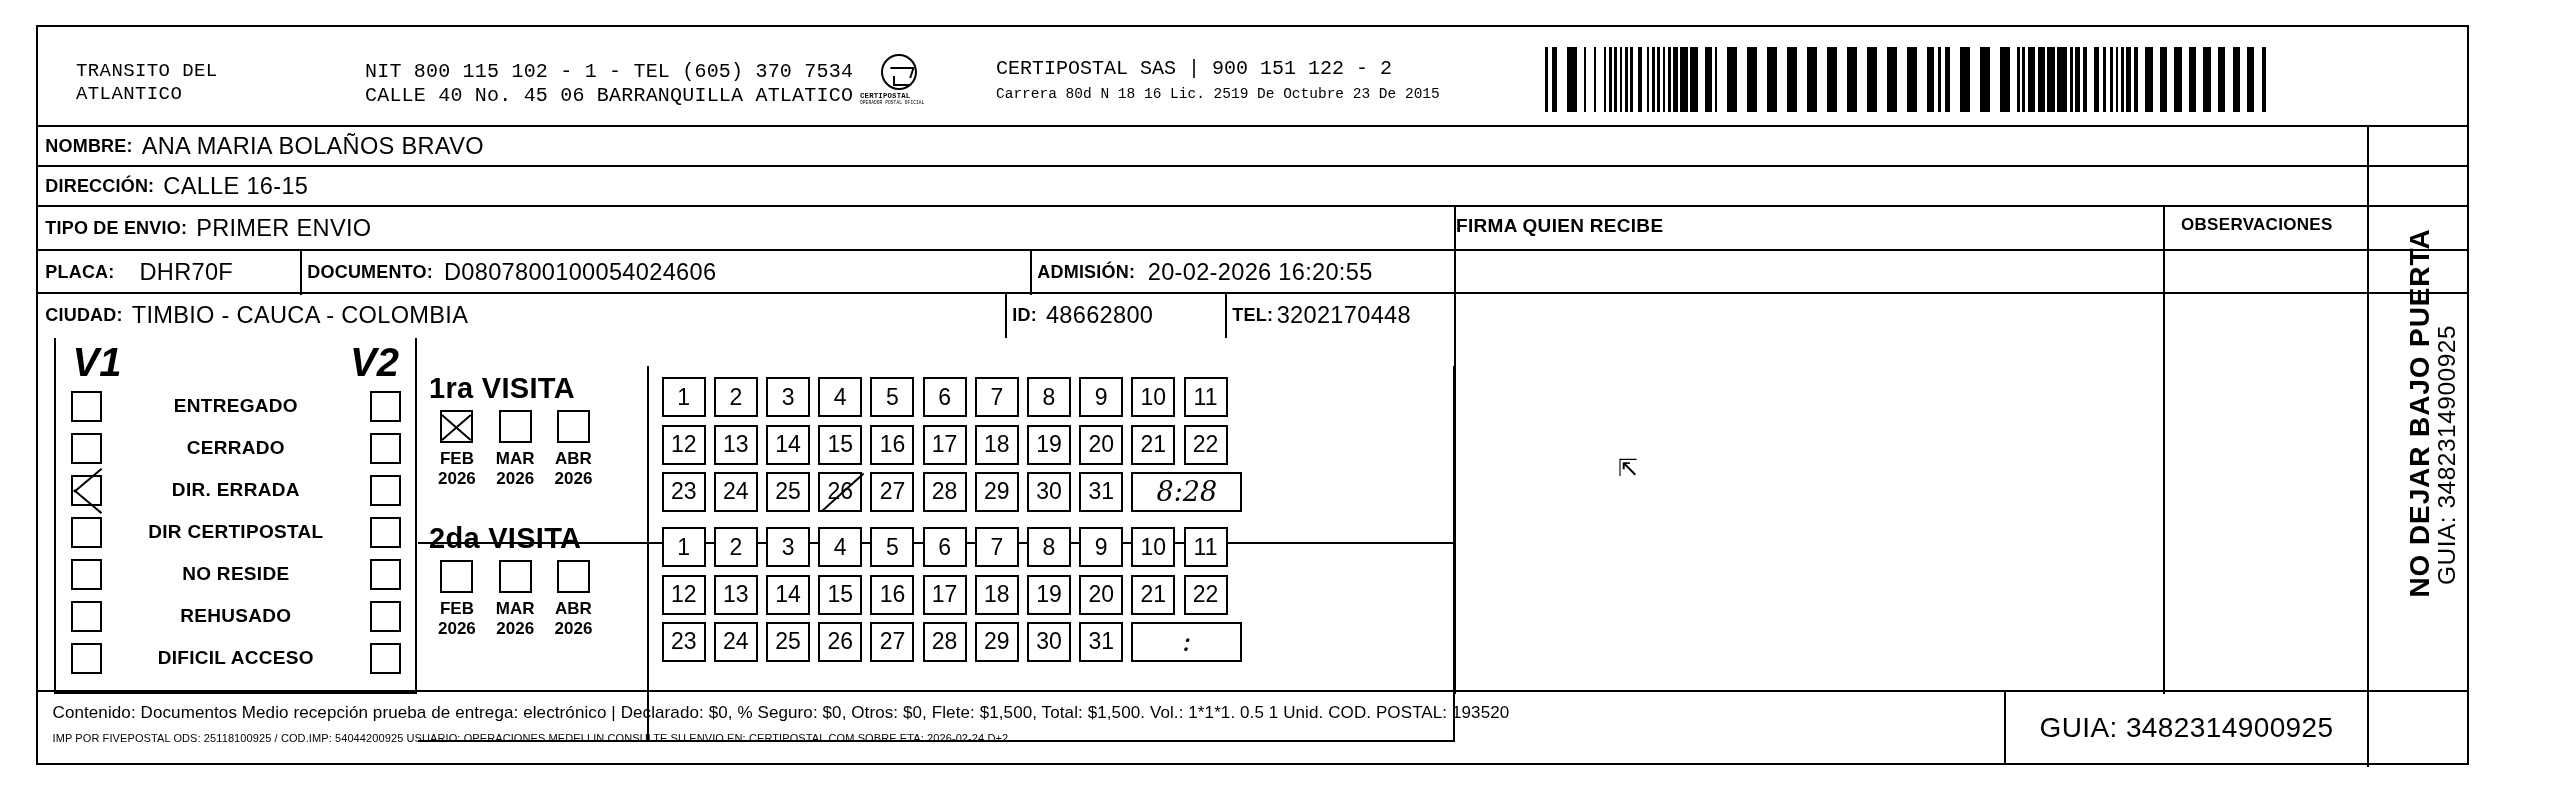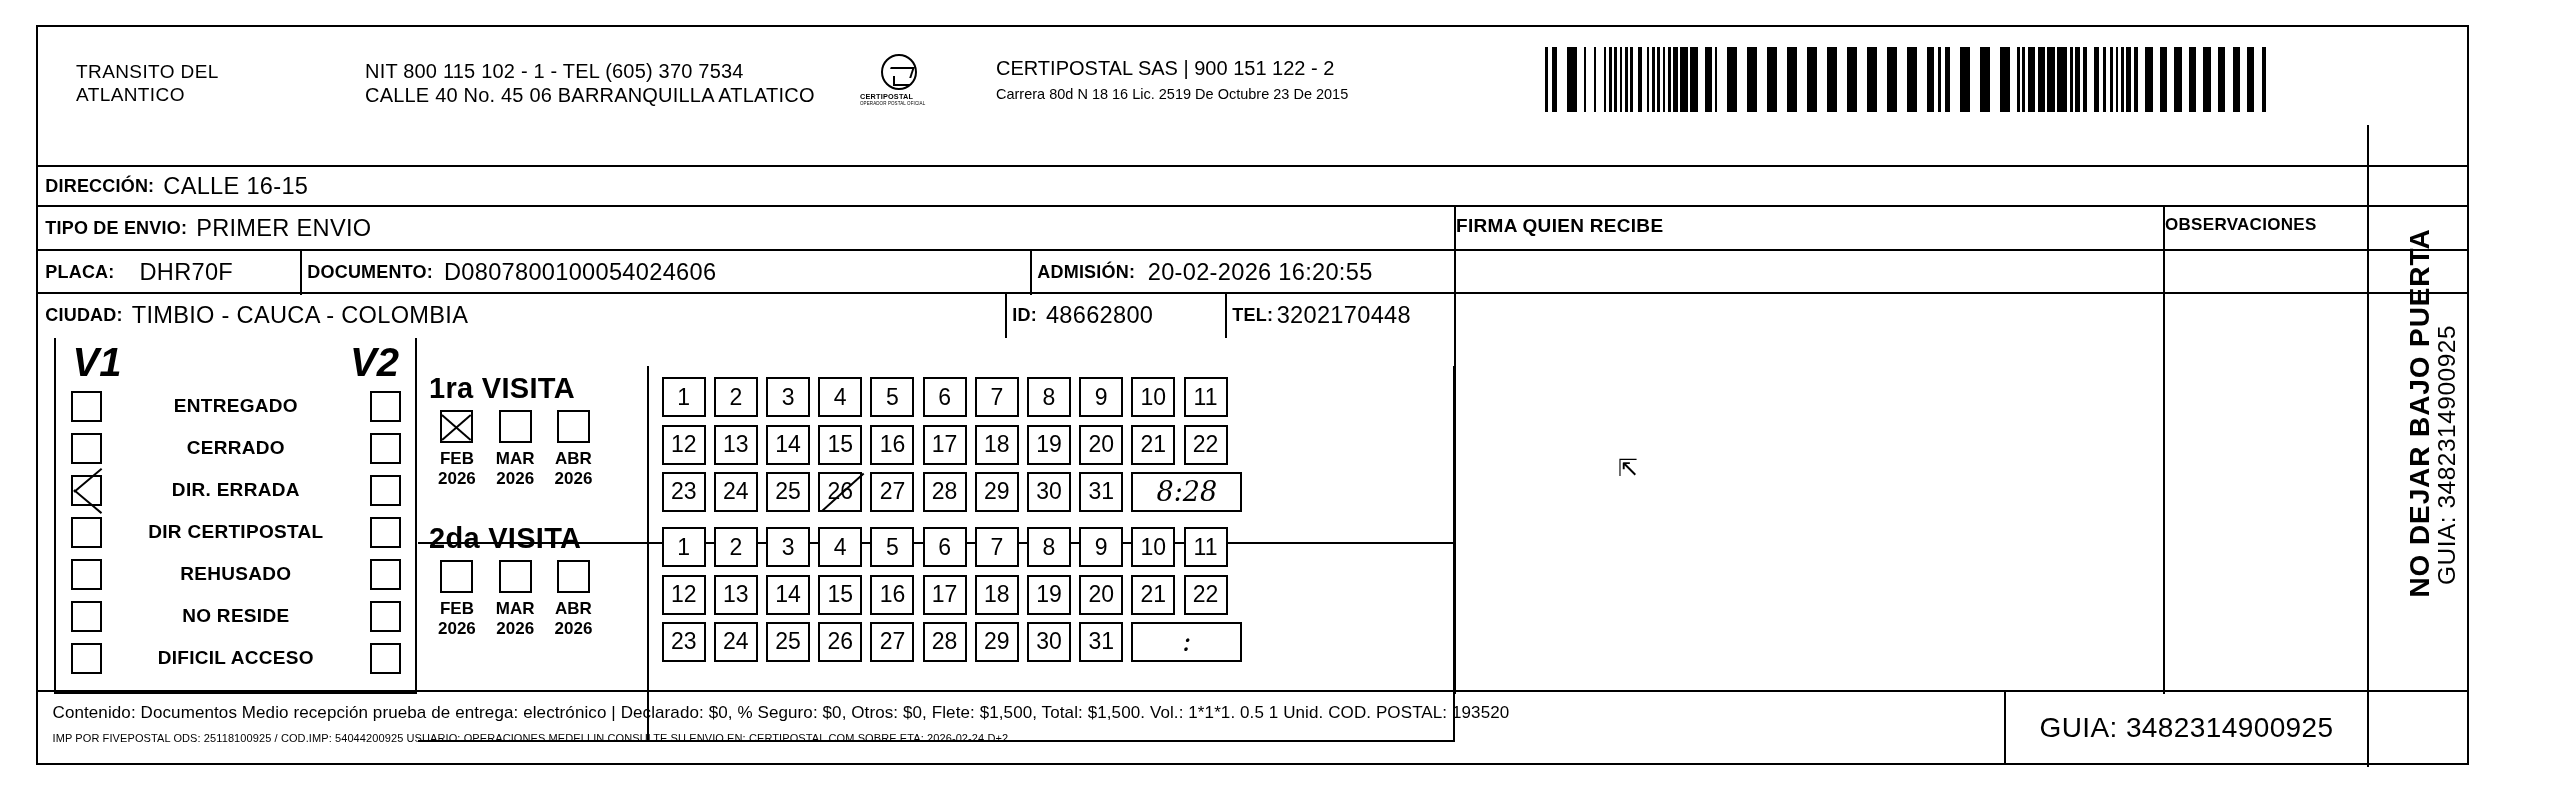--- a/index.html
+++ b/index.html
@@ -28,20 +28,21 @@
     border: 2.7px solid #000;
     box-sizing: border-box;
   }
   
   .header {
     position: absolute;
     left: 0; top: 0;
     width: 100%;
     height: 98px;
     box-sizing: border-box;
+    font-family: Liberation Mono, monospace;
   }
   .hdr-origin {
     position: absolute;
     left: 38px; top: 33px;
     font-size: 19px;
     line-height: 23px;
     letter-spacing: 0.4px;
   }
   .hdr-nit {
     position: absolute;
@@ -497,20 +498,26 @@
           <i style="width: 4.5px;"></i>
           <i style="width: 4.5px; background: rgb(255, 255, 255);"></i>
         </div>
     </div>
 
     <div class="rightpanel">
       <div class="vert-text">NO DEJAR BAJO PUERTA</div>
       <div class="vert-text2">GUIA: 3482314900925</div>
     </div>
 
+    <div class="row" style="top:98px; height:40px;">
+      <div class="cell" style="left:0;">
+        <span class="lbl">NOMBRE:</span>
+        <span class="val" style="margin-left:9px;">ANA MARIA BOLAÑOS BRAVO</span>
+      </div>
+    </div>
 
     <div class="row" style="top:138px; height:40px;">
       <div class="cell" style="left:0;">
         <span class="lbl">DIRECCIÓN:</span>
         <span class="val" style="margin-left:9px;">CALLE 16-15</span>
       </div>
     </div>
 
     <div class="row" style="top:178px; height:44px;">
       <div class="cell" style="left:0;">
@@ -549,21 +556,21 @@
       <div class="vline" style="left:1187px; top:0; height:44px;"></div>
       <div class="cell" style="left:1187px;">
         <span class="lbl">TEL:</span>
         <span class="val" style="margin-left:3.6px;">3202170448</span>
       </div>
     </div>
 
     <div class="sigbox" style="left:1416px; top:178px; width:708px; height:489px; border-top:2.3px solid #000;">
       <div class="sig-title">FIRMA QUIEN RECIBE</div>
     </div>
-    <div class="sigbox" style="left:2125px; top:178px; width:209px; height:489px; border-top:2.3px solid #000;">
+    <div class="sigbox" style="left:2125px; top:178px; width:209px; height:489px; border-top:2.3px solid #000;padding-left:16px;">
       <div class="sig-title" style="font-size:17px;">OBSERVACIONES</div>
     </div>
     <div class="cursor">⇱</div>
 
     <div class="vgrid" style="left:16.3px; top:311px; width:363px; height:356px; border-top:none;">
       <div style="display:flex; align-items:center; justify-content:space-between; padding:1.8px 16.3px 0;">
         <span class="vhdr">V1</span>
         <span class="vhdr">V2</span>
       </div>
       <div id="status-rows">
@@ -582,26 +589,26 @@
             <div class="statuslabel">DIR. ERRADA</div>
             <div class="chk"></div>
           </div>
           <div class="statusrow">
             <div class="chk"></div>
             <div class="statuslabel">DIR CERTIPOSTAL</div>
             <div class="chk"></div>
           </div>
           <div class="statusrow">
             <div class="chk"></div>
-            <div class="statuslabel">REHUSADO</div>
+            <div class="statuslabel">NO RESIDE</div>
             <div class="chk"></div>
           </div>
           <div class="statusrow">
             <div class="chk"></div>
-            <div class="statuslabel">NO RESIDE</div>
+            <div class="statuslabel">REHUSADO</div>
             <div class="chk"></div>
           </div>
           <div class="statusrow">
             <div class="chk"></div>
             <div class="statuslabel">DIFICIL ACCESO</div>
             <div class="chk"></div>
           </div>
         </div>
     </div>
 

